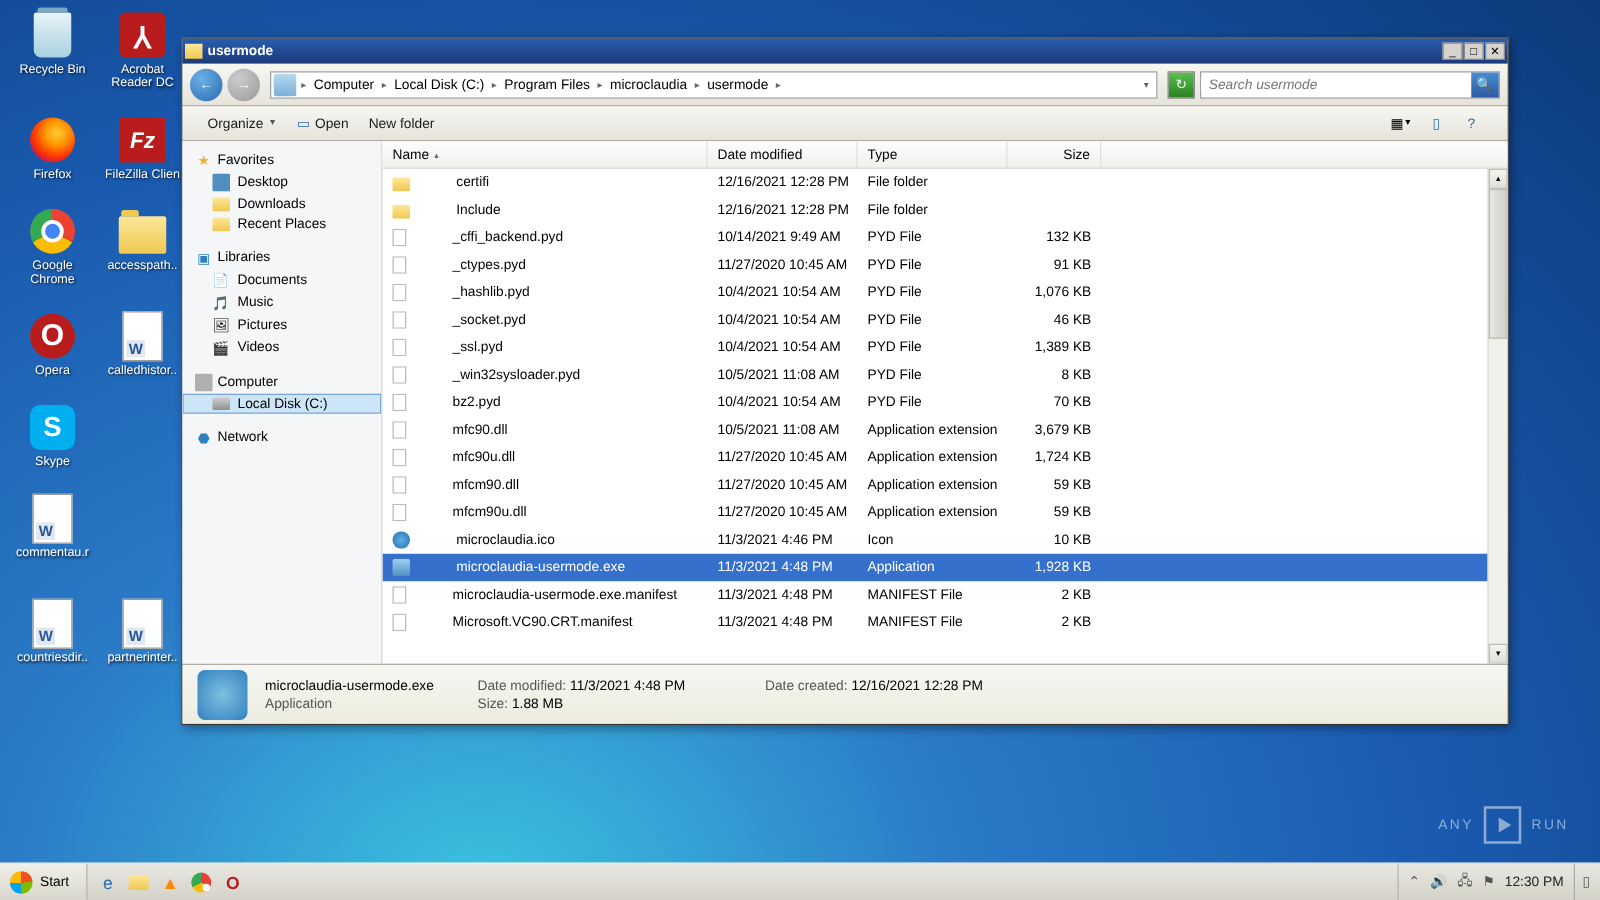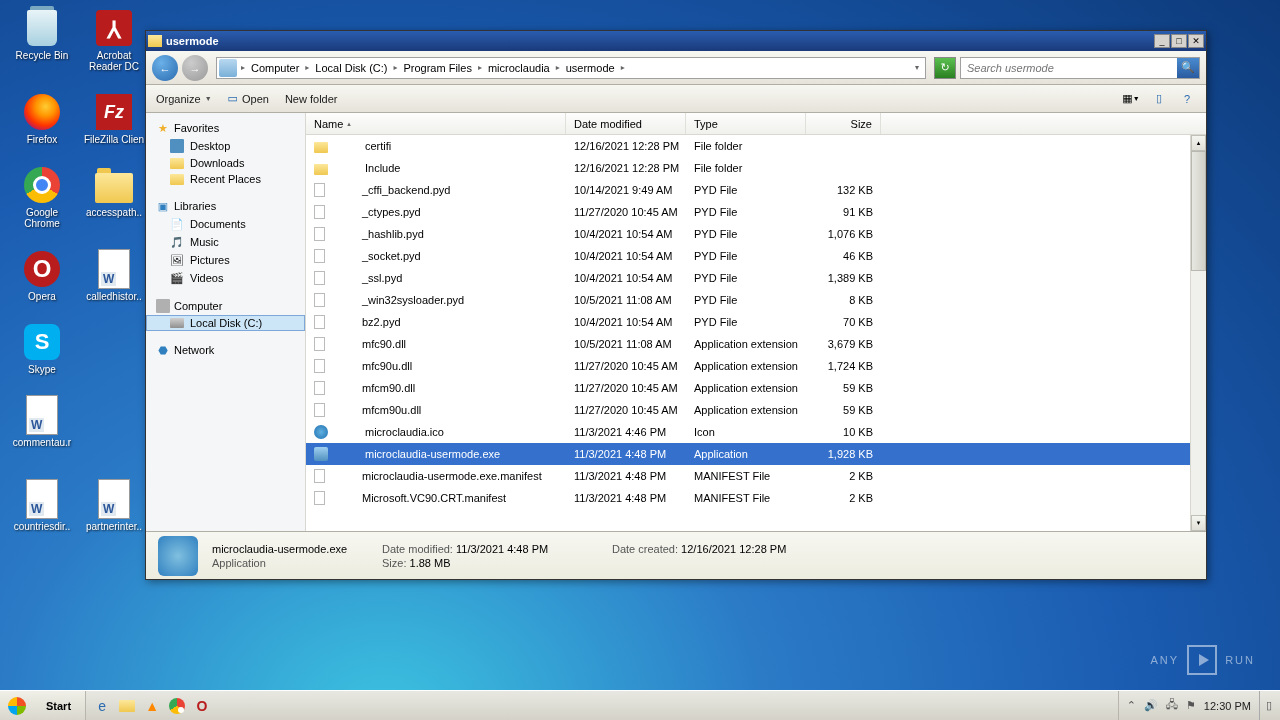--- a/index.html
+++ b/index.html
@@ -41,21 +41,21 @@
 .navbtn.dis { background:radial-gradient(circle at 35% 30%,#ccc,#999); }
 .breadcrumb { flex:1; height:22px; background:#fff; border:1px solid #a0a0a0; display:flex; align-items:center; margin:0 4px; }
 .bc-ic { width:18px; height:18px; margin:0 2px; background:linear-gradient(#b8d8f0,#7ab0d8); border-radius:2px; }
 .bc-seg { padding:0 4px; cursor:pointer; height:100%; display:flex; align-items:center; }
 .bc-arr { color:#666; padding:0 2px; font-size:8px; }
 .refresh { width:22px; height:22px; background:linear-gradient(#5bc050,#2a8020); border:1px solid #888; display:flex; align-items:center; justify-content:center; color:#fff; cursor:pointer; }
 .search { width:240px; height:22px; background:#fff; border:1px solid #a0a0a0; display:flex; align-items:center; }
 .search input { flex:1; border:none; outline:none; padding:0 6px; color:#888; font-style:italic; font-size:11px; }
 .search .sbtn { width:22px; height:20px; background:linear-gradient(#4a8bd0,#2a5ba0); display:flex; align-items:center; justify-content:center; color:#fff; cursor:pointer; }
 
-.toolbar { height:28px; background:linear-gradient(#f7f7f2,#e6e3da); border-bottom:1px solid #b0aea5; display:flex; padding:0 10px; gap:16px; }
+.toolbar { height:28px; background:linear-gradient(#f7f7f2,#e6e3da); border-bottom:1px solid #b0aea5; display:flex; padding:0 20px; gap:16px; }
 .tbitem { cursor:pointer; display:flex; align-items:center; gap:4px; color:#1a1a1a; }
 .tbitem .arr { font-size:7px; color:#555; }
 .tbright { margin-left:auto; display:flex; align-items:center; gap:10px; }
 .tbic { width:18px; height:16px; display:flex; align-items:center; justify-content:center; cursor:pointer; }
 
 .body { flex:1; display:flex; background:#fff; overflow:hidden; }
 .sidebar { width:160px; background:#f5f6f7; border-right:1px solid #d8d8d0; overflow-y:auto; padding:6px 0; }
 .sb-group { margin-bottom:10px; }
 .sb-head { display:flex; align-items:center; gap:4px; padding:2px 10px; cursor:pointer; }
 .sb-item { display:flex; align-items:center; gap:6px; padding:2px 10px 2px 24px; cursor:pointer; }
@@ -90,21 +90,21 @@
 .sb-up, .sb-dn { height:16px; background:linear-gradient(#f5f5f0,#e0e0d8); border:1px solid #c0c0b8; display:flex; align-items:center; justify-content:center; font-size:7px; cursor:pointer; }
 .sb-dn { position:absolute; bottom:0; left:0; right:0; }
 .sb-thumb { position:absolute; top:16px; left:0; right:0; height:120px; background:linear-gradient(90deg,#e8e8e2,#d0d0c8); border:1px solid #b8b8b0; cursor:pointer; }
 
 .details { height:48px; background:linear-gradient(#f7f7f2,#ececdf); border-top:1px solid #b0aea5; display:flex; align-items:center; padding:4px 12px; gap:14px; }
 .det-ic { width:40px; height:40px; background:radial-gradient(circle,#80c0e0,#3080c0); border-radius:6px; }
 .det-txt { display:grid; grid-template-columns:150px 210px 220px; gap:2px 20px; font-size:11px; }
 .det-lbl { color:#555; }
 
 .taskbar { position:absolute; bottom:0; left:0; right:0; height:30px; background:linear-gradient(#e8e8e2,#d4d2c8); border-top:1px solid #fff; display:flex; align-items:center; }
-.start { height:30px; padding:0 14px 0 8px; background:linear-gradient(#f0f0e8,#d8d6cc); border-right:1px solid #b8b6ac; display:flex; align-items:center; gap:20px; cursor:pointer; font-weight:bold; }
+.start { height:30px; padding:0 14px 0 8px; background:linear-gradient(#f0f0e8,#d8d6cc); border-right:1px solid #b8b6ac; display:flex; align-items:center; gap:6px; cursor:pointer; font-weight:normal; }
 .start-orb { width:18px; height:18px; border-radius:50%; background:conic-gradient(#f25022 0 90deg,#7fba00 90deg 180deg,#00a4ef 180deg 270deg,#ffb900 270deg 360deg); }
 .tb-icons { display:flex; gap:1px; margin-left:4px; }
 .tb-ic { width:24px; height:24px; display:flex; align-items:center; justify-content:center; cursor:pointer; font-size:14px; border-radius:2px; }
 .tray { margin-left:auto; display:flex; align-items:center; gap:8px; padding:0 8px; height:100%; border-left:1px solid #b8b6ac; }
 .tray-ic { font-size:11px; color:#555; cursor:pointer; }
 .clock { font-size:11px; color:#222; }
 </style>
 </head>
 <body>
 

